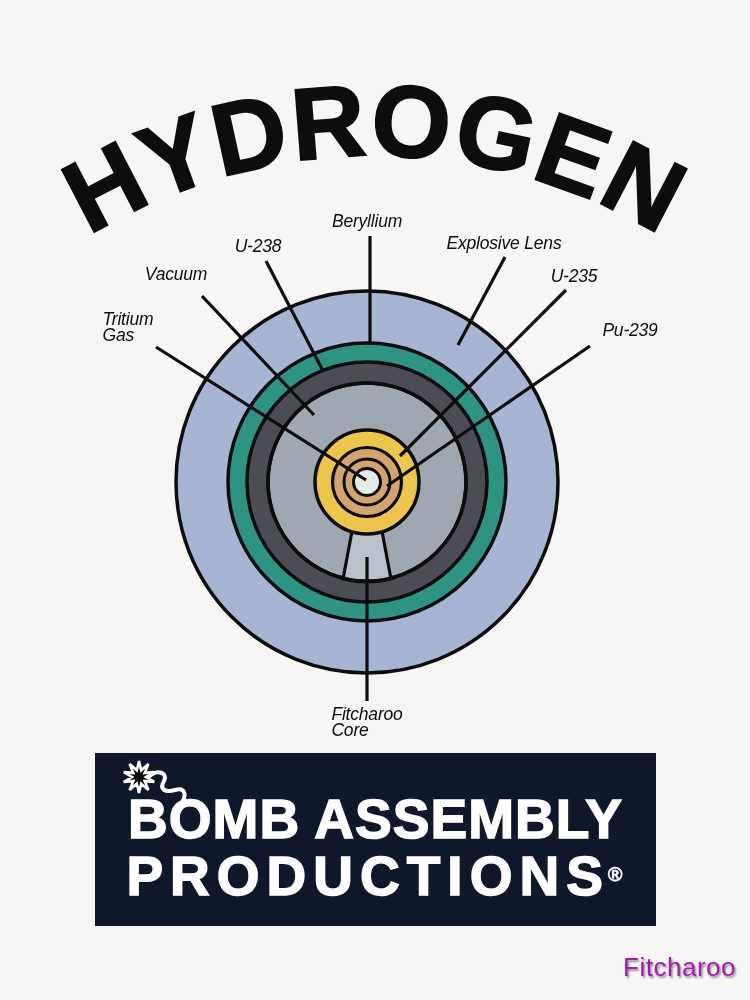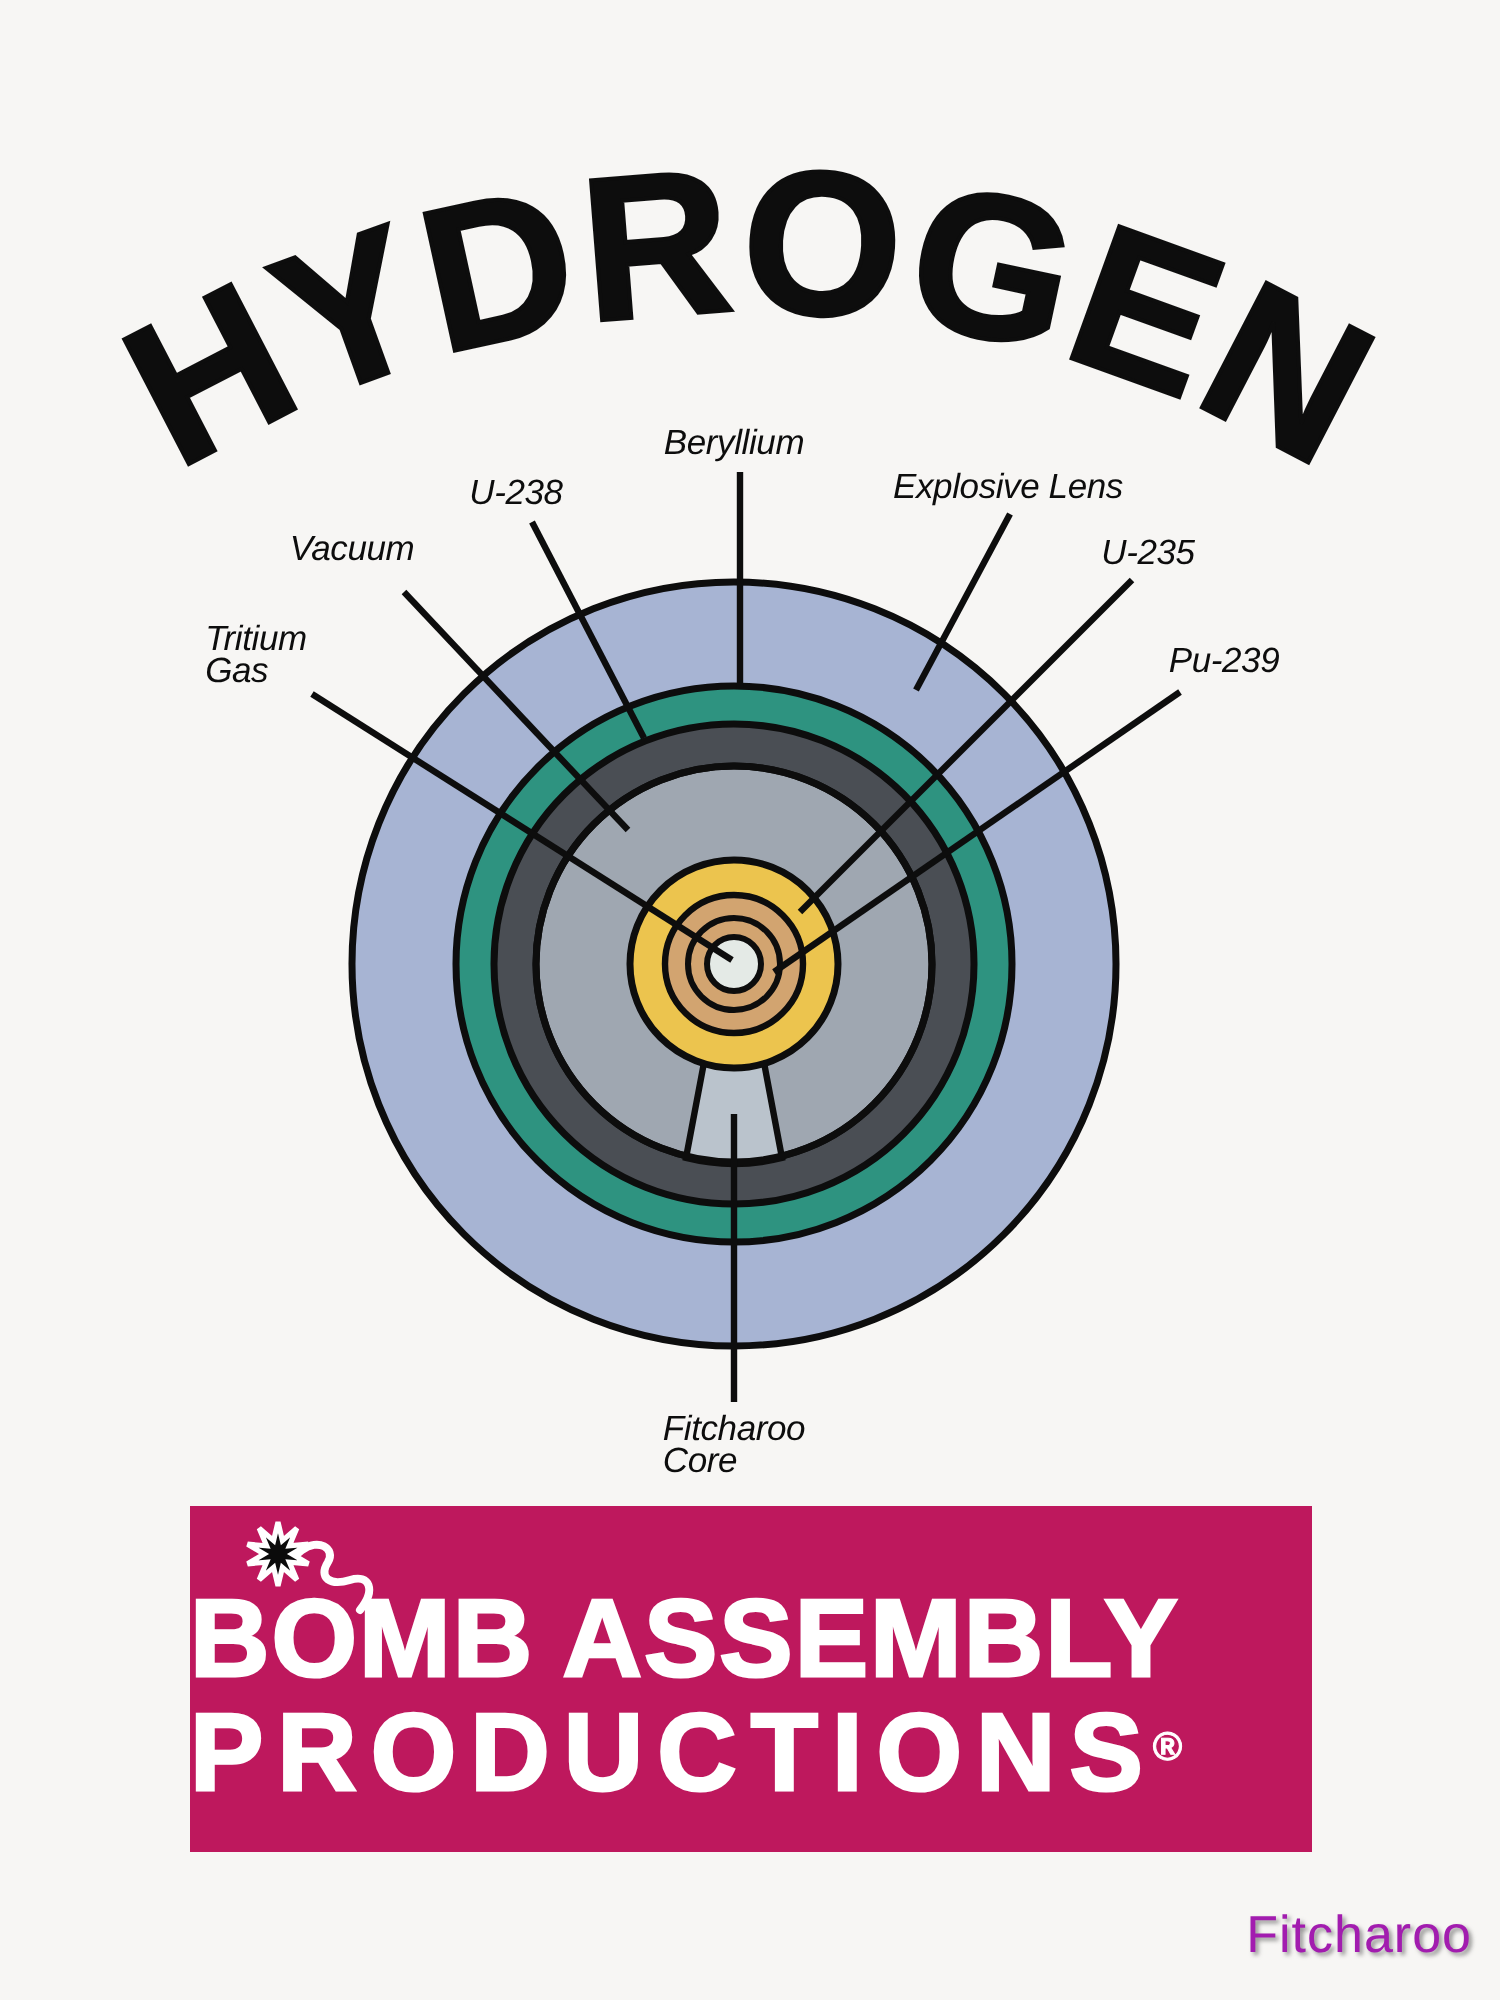--- a/index.html
+++ b/index.html
@@ -8,21 +8,21 @@
     background:#f7f6f4;font-family:"Liberation Sans",sans-serif;
   }
   svg{position:absolute;left:0;top:0;}
   .label{
     position:absolute;transform:translate(-50%,-50%);
     font-size:17.5px;line-height:16px;color:#0d0d0d;
     white-space:nowrap;text-align:left;letter-spacing:-0.2px;font-style:italic;
   }
   #banner{
     position:absolute;left:95px;top:753px;width:561px;height:173px;
-    background:#be185d;color:#ffffff;
+    background:#0f172a;color:#ffffff;text-align:center;
   }
   #banner .line1{
     margin-top:39px;font-size:55px;line-height:55px;font-weight:bold;
     letter-spacing:1px;-webkit-text-stroke:1.5px #ffffff;white-space:nowrap;
   }
   #banner .line2{
     margin-top:2px;font-size:55px;line-height:55px;font-weight:bold;
     letter-spacing:7px;-webkit-text-stroke:1.5px #ffffff;white-space:nowrap;
   }
   #banner .reg{
@@ -76,21 +76,21 @@
       <line x1="590" y1="346" x2="387" y2="486"></line>
       <line x1="367" y1="701" x2="367" y2="557"></line>
     </g>
   </svg>
 
   <div class="label" style="left:367px;top:221px">Beryllium</div>
   <div class="label" style="left:258px;top:246px">U-238</div>
   <div class="label" style="left:504px;top:243px">Explosive Lens</div>
   <div class="label" style="left:176px;top:274px">Vacuum</div>
   <div class="label" style="left:574px;top:276px">U-235</div>
-  <div class="label" style="left:612px;top:330px">Pu-239</div>
+  <div class="label" style="left:630px;top:330px">Pu-239</div>
   <div class="label" style="left:128px;top:327px">
     <div>Tritium</div>
     <div>Gas</div>
   </div>
   <div class="label" style="left:367px;top:722px">
     <div>Fitcharoo</div>
     <div>Core</div>
   </div>
 
   <div id="banner">

